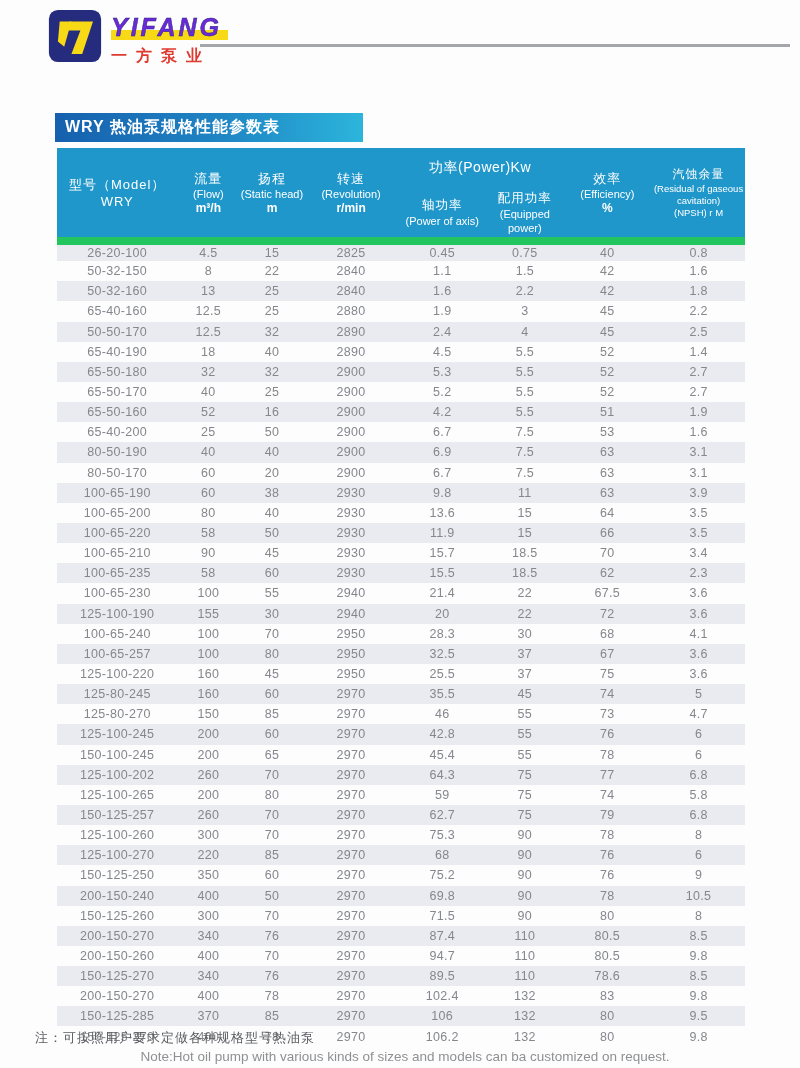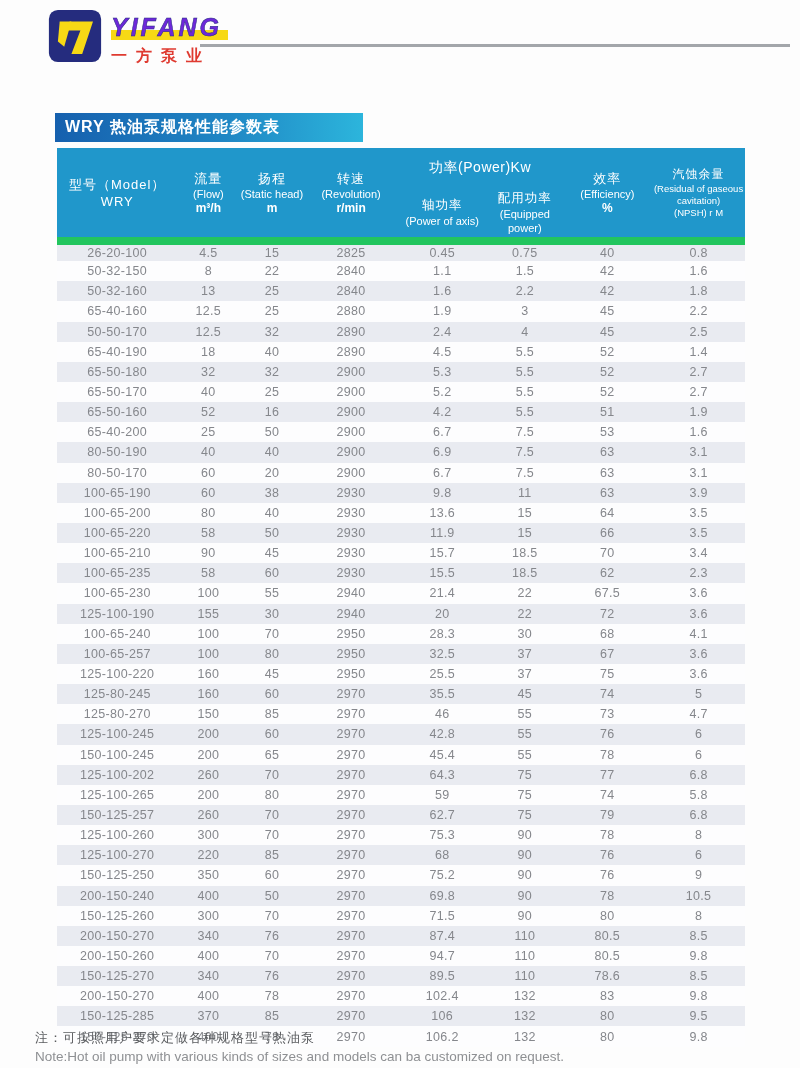--- a/index.html
+++ b/index.html
@@ -50,21 +50,21 @@
   tbody tr:nth-child(odd) { background:#e9ebf1; }
   tbody tr:nth-child(even) { background:#fdfdfe; }
   tbody td {
     text-align:center; vertical-align:middle;
     font-size:12.5px; color:#85878c; padding:0 2px;
     letter-spacing:0.3px; white-space:nowrap;
   }
   
   .notes { position:absolute; left:35px; top:1029px; width:740px; }
   .note-cn { font-size:13px; color:#5a5c5f; letter-spacing:1px; }
-  .note-en { margin-top:2px; font-size:13.5px; color:#8e9093; }
+  .note-en { margin-top:2px; font-size:13.5px; color:#8e9093;text-align:center; }
 </style>
 </head>
 <body>
 
 <div class="page-header">
   <div class="logo-wrap">
     <svg class="logo-mark" viewBox="0 0 60 60">
       <rect x="1" y="1" width="58" height="58" rx="10" fill="#252c7e"></rect>
       <polygon points="13,14 26,14 18,42 11,36" fill="#f7d915"></polygon>
       <polygon points="24,14 50,14 38,50 26,50 36,24 22,24" fill="#f7d915"></polygon>

